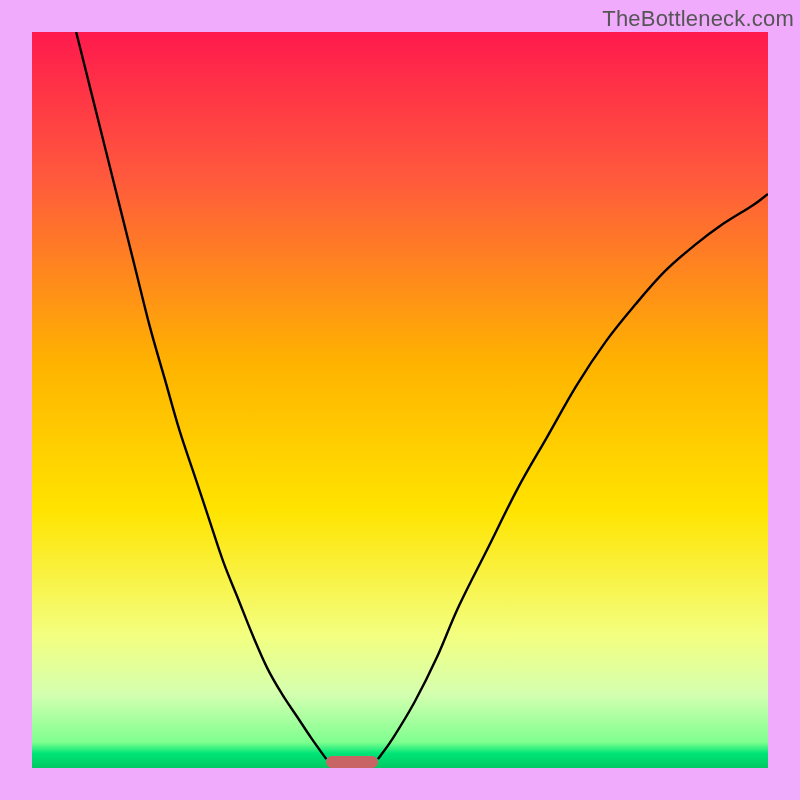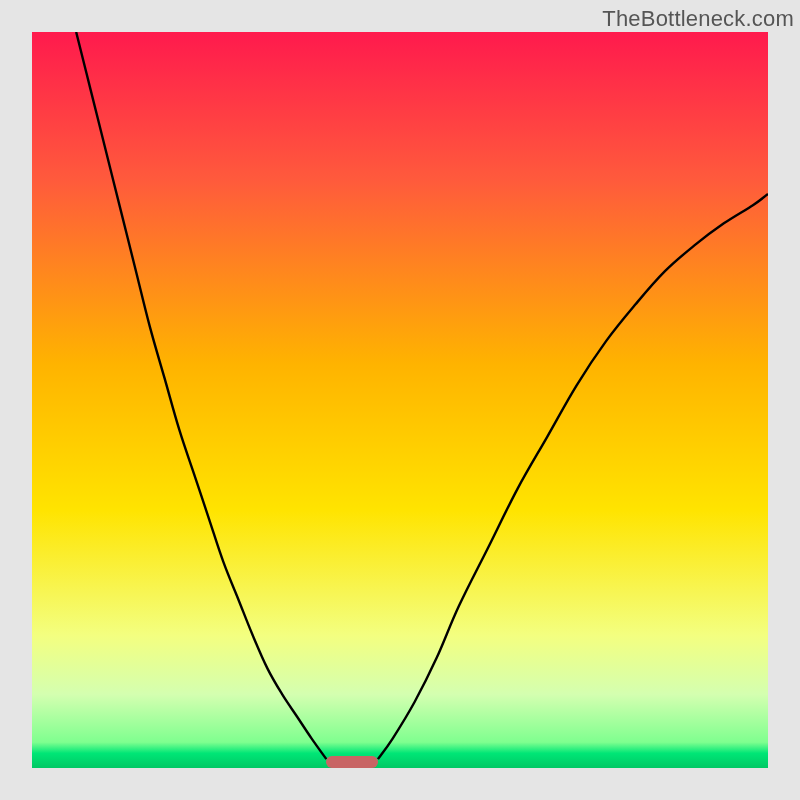--- a/index.html
+++ b/index.html
@@ -7,21 +7,21 @@
     padding: 0;
     width: 800px;
     height: 800px;
     overflow: hidden;
     background: #000;
     font-family: Arial, Helvetica, sans-serif;
   }
   .frame {
     position: absolute;
     inset: 0;
-    background: #e5e5e5;
+    background: #f0abfc;
   }
   .plot-area {
     position: absolute;
     left: 32px;
     top: 32px;
     width: 736px;
     height: 736px;
     overflow: hidden;
   }
   .gradient-bg {

